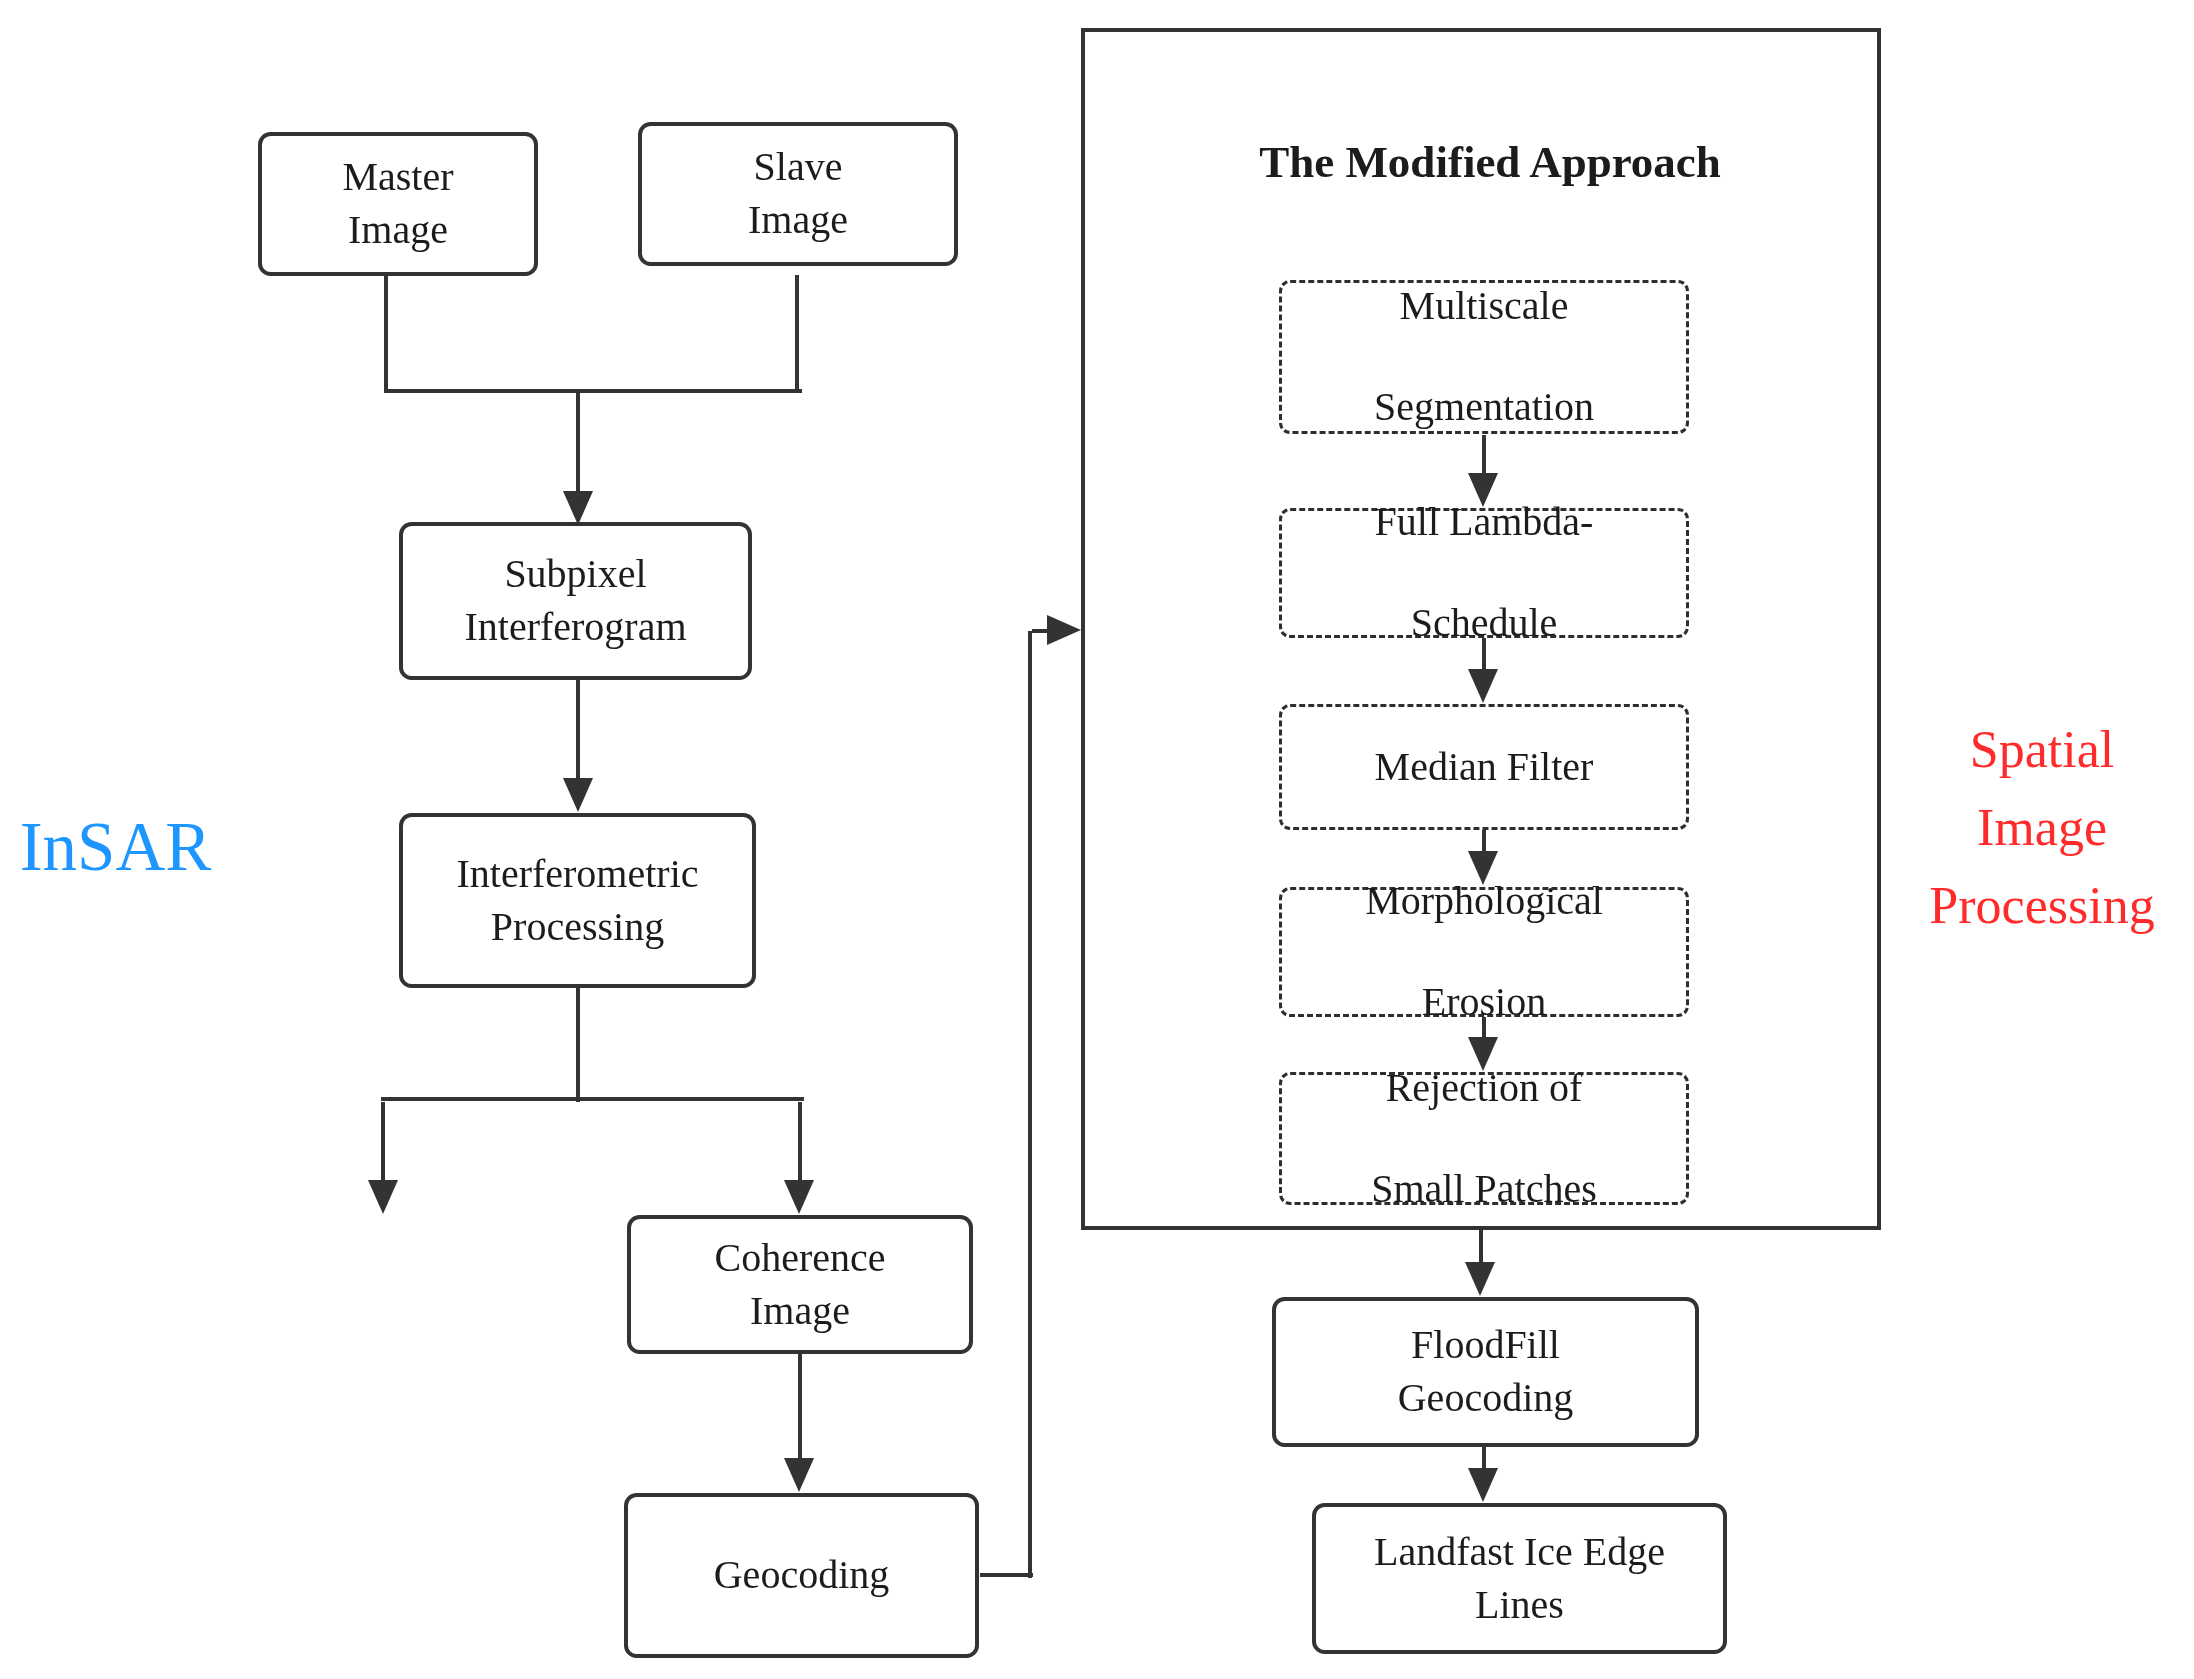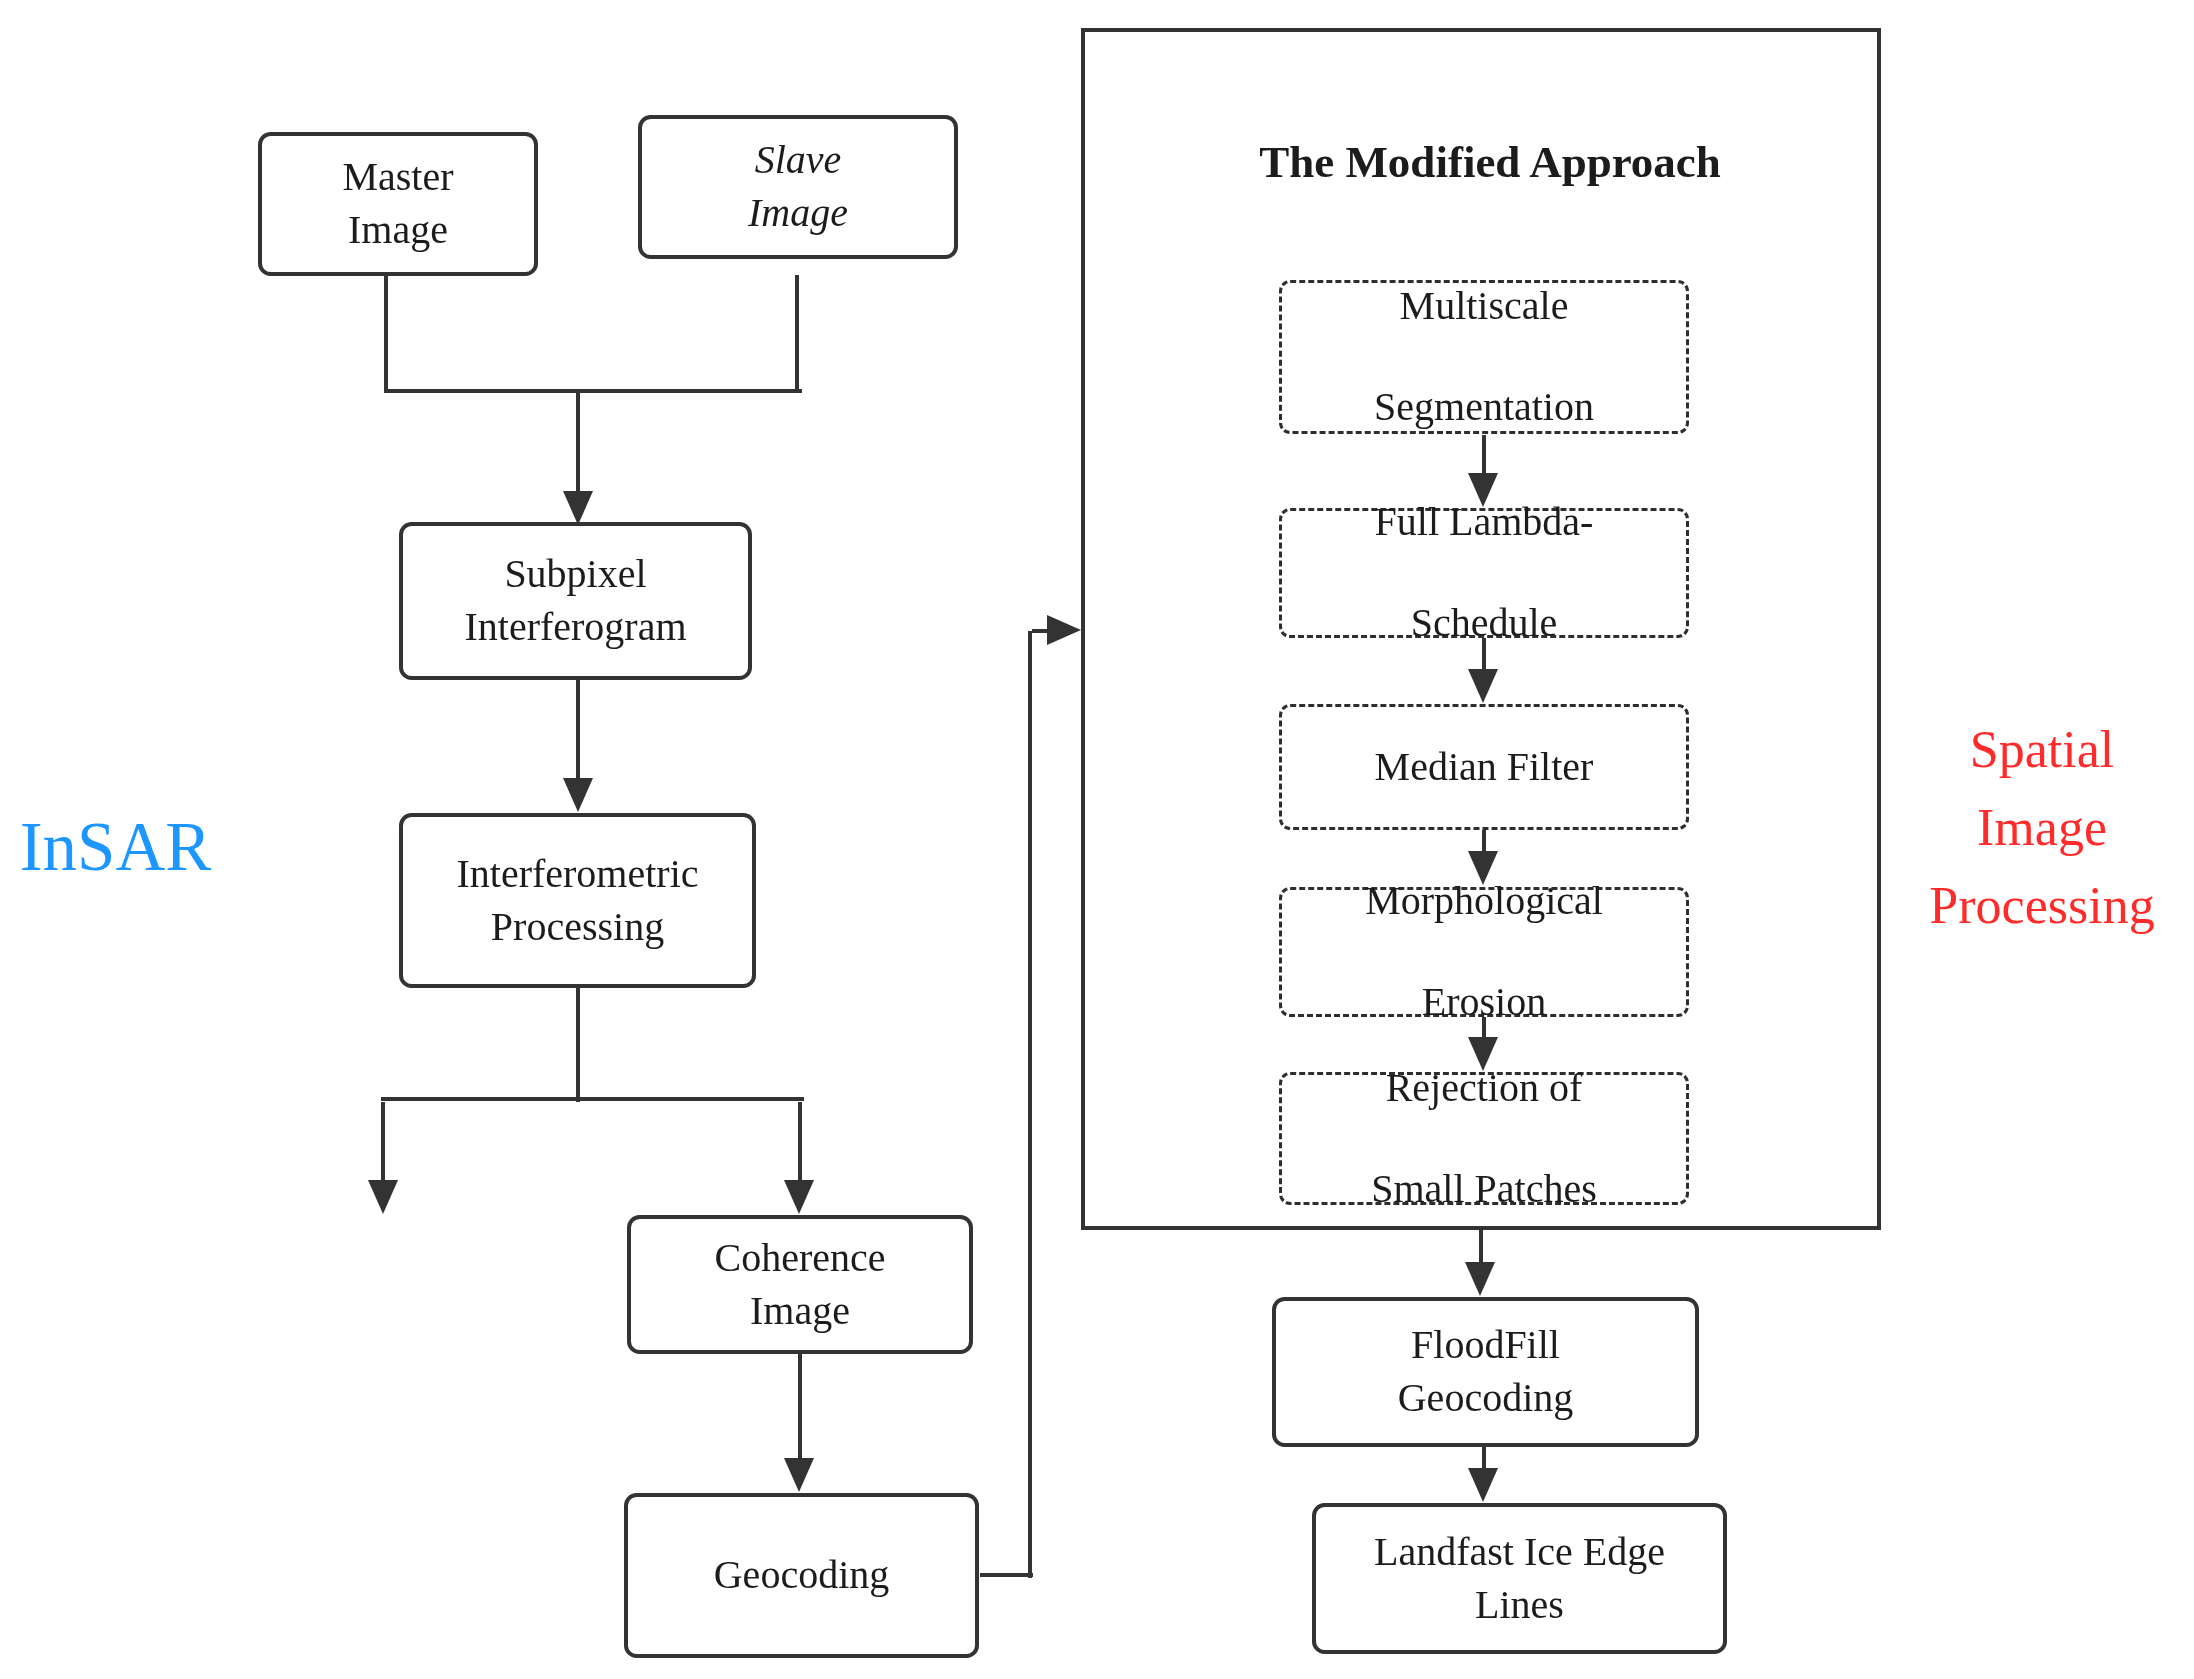--- a/index.html
+++ b/index.html
@@ -17,21 +17,21 @@
   .h{position:absolute;height:4.2px;background:var(--line);}
   .arr-d{position:absolute;width:0;height:0;border-left:15.4px solid transparent;
          border-right:15.4px solid transparent;border-top:34px solid var(--line);}
   .arr-r{position:absolute;width:0;height:0;border-top:15.4px solid transparent;
          border-bottom:15.4px solid transparent;border-left:34px solid var(--line);}
   .side-label{position:absolute;text-align:center;line-height:1.5;}
   #lbl-insar{left:10.5px;top:806px;width:210px;font-size:69px;color:var(--blue);line-height:1.2;}
   #lbl-spatial{left:1889px;top:711px;width:306px;font-size:52px;color:var(--red);}
   
   #n-master{left:226px;top:132px;width:280px;height:144px;margin-left:32px;}
-  #n-slave{left:638px;top:115px;width:320px;height:144px;font-style:italic;}
+  #n-slave{left:638px;top:122px;width:320px;height:144px;}
   #n-subpixel{left:399px;top:522px;width:353px;height:158px;}
   #n-interferometric{left:399px;top:813px;width:357px;height:175px;}
   #n-interferogram{left:210px;top:1215px;width:346px;height:137px;}
   #n-coherence{left:627px;top:1215px;width:346px;height:139px;}
   #n-geocoding{left:624px;top:1493px;width:355px;height:165px;}
   #n-floodfill{left:1272px;top:1297px;width:427px;height:150px;}
   #n-landfast{left:1312px;top:1503px;width:415px;height:151px;}
   #panel-modified{left:1081px;top:28px;width:800px;height:1202px;}
   #panel-modified-title{left:1081px;top:140px;width:800px;padding-left:9px;}
   #n-multiscale{left:1279px;top:280px;width:410px;height:154px;}

